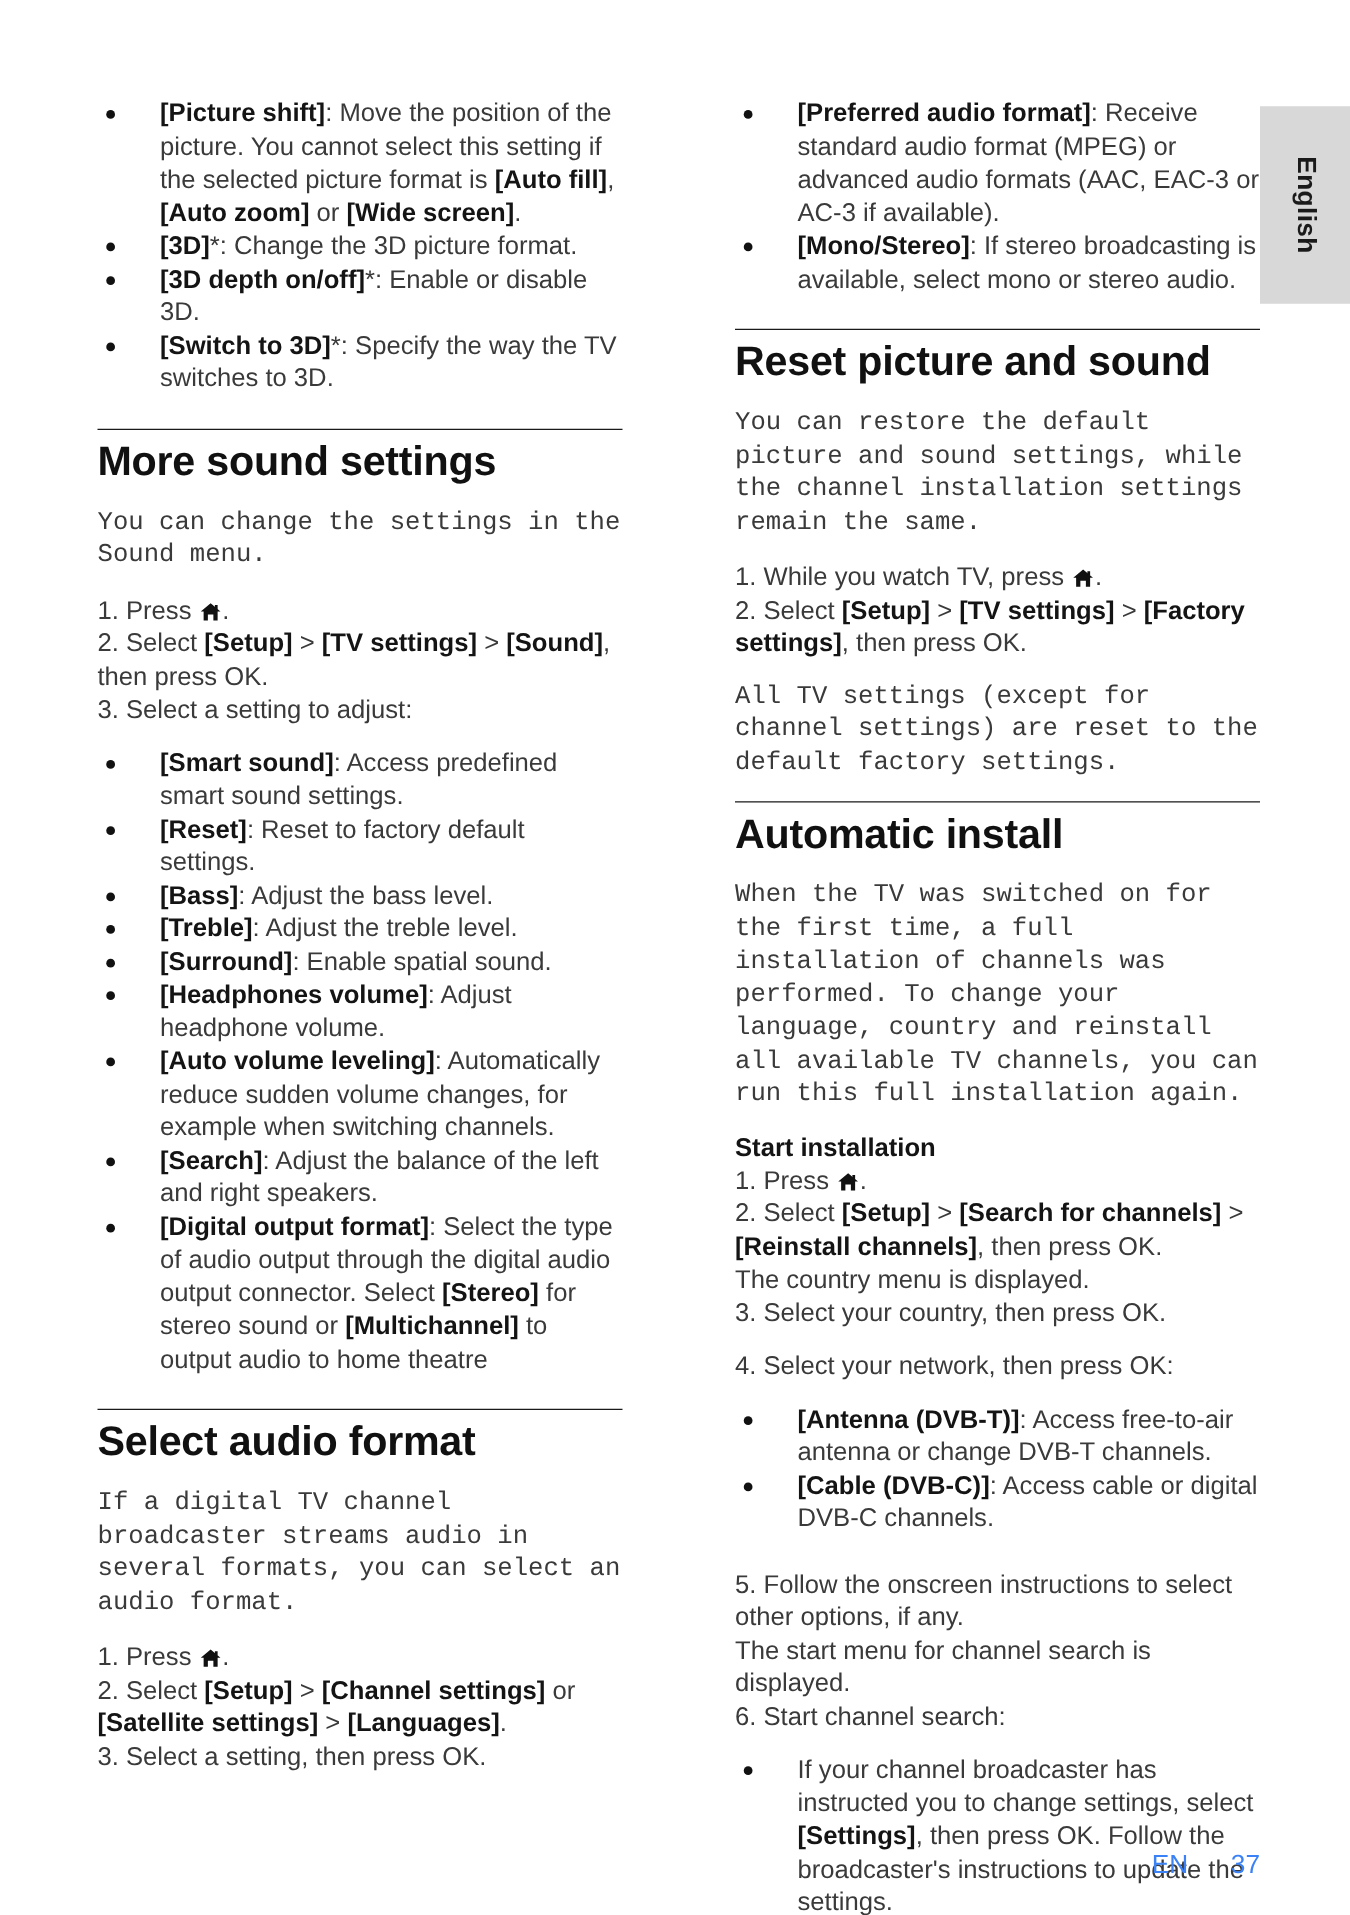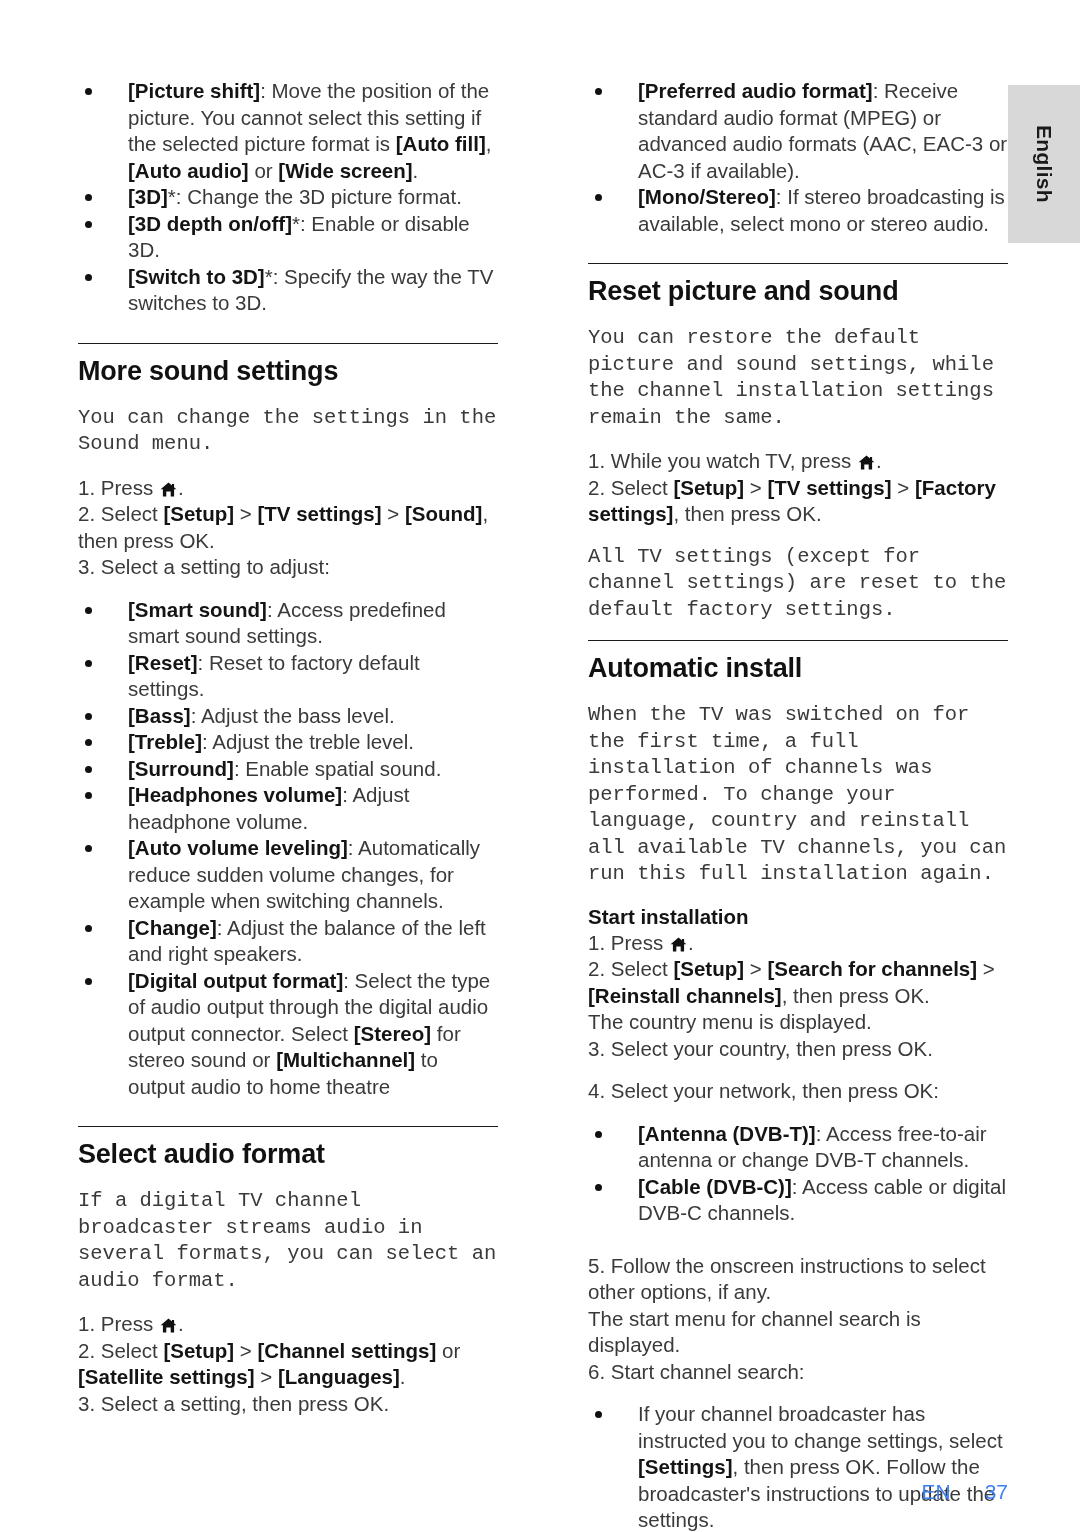--- a/index.html
+++ b/index.html
@@ -78,24 +78,24 @@
   .rule {
     border: 0;
     border-top: 1.6px solid #1a1a1a;
     margin: 0 0 6px 0;
     width: 420px;
   }
   .rule-thick {
     border-top: 3.2px solid #000000;
   }
   .h-section {
-    font-size: 27px;
+    font-size: 33px;
     font-weight: bold;
     color: #111111;
-    margin: 12px 0 18px 0;
+    margin: 0 0 18px 0;
     letter-spacing: -0.2px;
   }
   .h-chapter {
     font-size: 39px;
     font-weight: bold;
     color: #000000;
     margin: 2px 0 22px 0;
     letter-spacing: -0.4px;
   }
   .h-sub {
@@ -157,21 +157,21 @@
 
 <div class="page">
 
   <div class="lang-tab">
     <span class="lang-text">English</span>
   </div>
 
   <div class="col col-left">
 
     <ul class="bullets">
-        <li><span class="b">[Picture shift]</span><span>: Move the position of the picture. You cannot select this setting if the selected picture format is </span><span class="b">[Auto fill]</span><span>, </span><span class="b">[Auto audio]</span><span> or </span><span class="b">[Wide screen]</span><span>.</span></li>
+        <li><span class="b">[Picture shift]</span><span>: Move the position of the picture. You cannot select this setting if the selected picture format is </span><span class="b">[Auto fill]</span><span>, </span><span class="b">[Auto zoom]</span><span> or </span><span class="b">[Wide screen]</span><span>.</span></li>
         <li><span class="b">[3D]</span><span>*: Change the 3D picture format.</span></li>
         <li><span class="b">[3D depth on/off]</span><span>*: Enable or disable 3D.</span></li>
         <li><span class="b">[Switch to 3D]</span><span>*: Specify the way the TV switches to 3D.</span></li>
       </ul>
 
     <div class="gap-top">
       <hr class="rule">
       <h2 class="h-section">More sound settings</h2>
       <p class="body-text">You can change the settings in the Sound menu.</p>
       <div class="steps">
@@ -183,21 +183,21 @@
           <div class="step"><span>3. Select a setting to adjust:</span></div>
         </div>
       <ul class="bullets">
           <li><span class="b">[Smart sound]</span><span>: Access predefined smart sound settings.</span></li>
           <li><span class="b">[Reset]</span><span>: Reset to factory default settings.</span></li>
           <li><span class="b">[Bass]</span><span>: Adjust the bass level.</span></li>
           <li><span class="b">[Treble]</span><span>: Adjust the treble level.</span></li>
           <li><span class="b">[Surround]</span><span>: Enable spatial sound.</span></li>
           <li><span class="b">[Headphones volume]</span><span>: Adjust headphone volume.</span></li>
           <li><span class="b">[Auto volume leveling]</span><span>: Automatically reduce sudden volume changes, for example when switching channels.</span></li>
-          <li><span class="b">[Change]</span><span>: Adjust the balance of the left and right speakers.</span></li>
+          <li><span class="b">[Search]</span><span>: Adjust the balance of the left and right speakers.</span></li>
           <li><span class="b">[Digital output format]</span><span>: Select the type of audio output through the digital audio output connector. Select </span><span class="b">[Stereo]</span><span> for stereo sound or </span><span class="b">[Multichannel]</span><span> to output audio to home theatre</span></li>
         </ul>
     </div>
 
     <div class="gap-top">
       <hr class="rule">
       <h2 class="h-section">Select audio format</h2>
       <p class="body-text">If a digital TV channel broadcaster streams audio in several formats, you can select an audio format.</p>
       <div class="steps">
           <div class="step"><span>1. Press </span><span class="home-icon"><svg viewBox="0 0 17 15" width="17" height="15" xmlns="http://www.w3.org/2000/svg">

